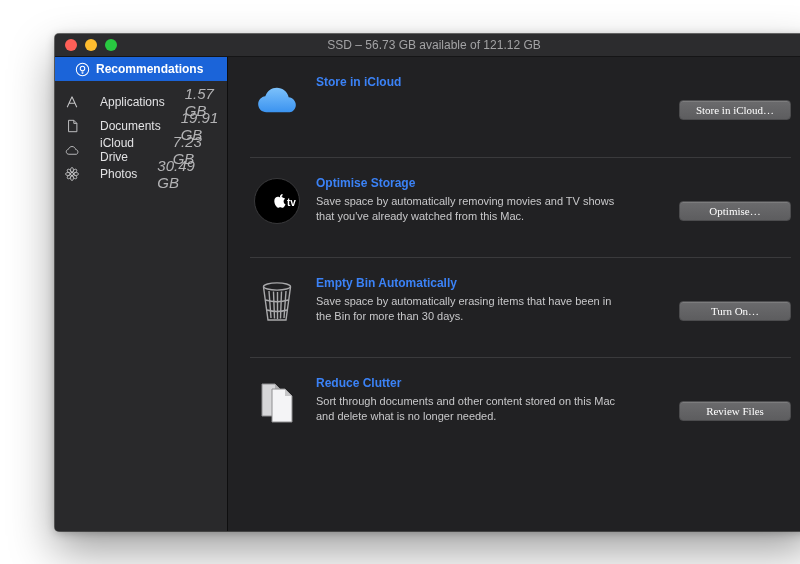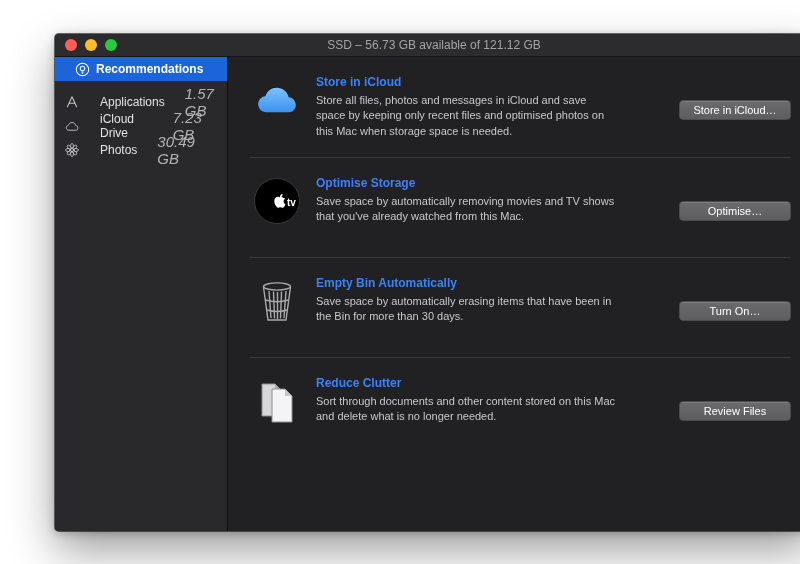--- a/index.html
+++ b/index.html
@@ -18,21 +18,21 @@
   .side-item{height:24px;display:flex;align-items:center;padding:0 10px 0 9px;color:#e2e2e4;font-size:12px;gap:20px;}
   .sicon{width:16px;height:16px;display:inline-flex;align-items:center;justify-content:center;flex-shrink:0;}
   .ssize{margin-left:auto;color:#b3b3b5;font-size:15px;font-style:italic;}
   .content{flex:1;background:#212123;padding:0 22px;}
   .rec-row{min-height:100px;box-sizing:border-box;display:flex;align-items:flex-start;padding-top:18px;}
   .rec-row + .rec-row{border-top:1px solid #3a3a3c;}
   .rec-icon{width:46px;height:46px;margin:2px 16px 0 4px;flex-shrink:0;display:flex;align-items:center;justify-content:center;}
   .rec-text{width:300px;margin-right:auto;}
   .rec-title{color:#3b82f6;font-size:12px;font-weight:bold;margin-bottom:4px;}
   .rec-desc{color:#c8c8ca;font-size:11px;line-height:1.4;}
-  .rec-btn{width:112px;height:20px;margin-top:25px;flex-shrink:0;border:1px solid #4c4c4e;border-radius:4px;background:linear-gradient(#6b6b6d,#5d5d5f);color:#ffffff;font-size:11px;font-family:Liberation Sans, sans-serif;box-shadow:inset 0 1px 0 rgba(255,255,255,.12);}
+  .rec-btn{width:112px;height:20px;margin-top:25px;flex-shrink:0;border:1px solid #4c4c4e;border-radius:4px;background:linear-gradient(#6b6b6d,#5d5d5f);color:#ffffff;font-size:11px;font-family:Liberation Serif, serif;box-shadow:inset 0 1px 0 rgba(255,255,255,.12);}
   .atv-circle{width:44px;height:44px;border-radius:50%;background:#000;border:1px solid #39393b;display:flex;align-items:center;justify-content:flex-end;}
   svg{display:block;}
 </style>
 </head>
 <body>
 
 <div class="window">
 
   <div class="titlebar">
     <div class="traffic">
@@ -62,20 +62,30 @@
         <div class="side-item">
           <span class="sicon">
             <svg width="14" height="14" viewBox="0 0 16 16" fill="none" stroke="#c3c3c5" stroke-width="1.2">
               <path d="M8 2 L13.5 14 M8 2 L2.5 14 M4.6 9.4 h6.8"></path>
             </svg>
           </span>
           <span>Applications</span>
           <span class="ssize">1.57 GB</span>
         </div>
 
+        <div class="side-item">
+          <span class="sicon">
+            <svg width="13" height="14" viewBox="0 0 14 16" fill="none" stroke="#c3c3c5" stroke-width="1.1">
+              <path d="M2.5 1.5 h6 l3.5 3.5 v9.5 h-9.5 z"></path>
+              <path d="M8.5 1.5 v3.5 h3.5"></path>
+            </svg>
+          </span>
+          <span>Documents</span>
+          <span class="ssize">19.91 GB</span>
+        </div>
 
         <div class="side-item">
           <span class="sicon">
             <svg width="15" height="11" viewBox="0 0 18 12" fill="none" stroke="#c3c3c5" stroke-width="1.1">
               <path d="M13.8 10.5H4.6C2.9 10.5 1.5 9.2 1.5 7.5c0-1.5 1.1-2.7 2.6-3C4.7 2.6 6.4 1.2 8.4 1.2c2.2 0 4 1.6 4.4 3.6 1.5.1 2.7 1.3 2.7 2.8 0 1.6-1.1 2.9-1.7 2.9z"></path>
             </svg>
           </span>
           <span>iCloud Drive</span>
           <span class="ssize">7.23 GB</span>
         </div>
@@ -110,21 +120,20 @@
               <linearGradient id="cg" x1="0" y1="0" x2="0" y2="1">
                 <stop offset="0" stop-color="#7cc1fb"></stop>
                 <stop offset="1" stop-color="#3b93f0"></stop>
               </linearGradient>
             </defs>
             <path d="M37.5 30H12.8C7.9 30 4 26.2 4 21.5c0-4.3 3.3-7.9 7.6-8.4C13.4 7.5 18.2 4 23.8 4c6.2 0 11.4 4.3 12.6 10.1 4.3.5 7.6 4 7.6 8.2 0 4.2-3.4 7.7-6.5 7.7z" fill="url(#cg)"></path>
           </svg>
         </div>
         <div class="rec-text">
           <div class="rec-title">Store in iCloud</div>
-          <div class="rec-desc">Store all files, photos and messages in iCloud and save space by keeping only recent files and optimised photos on this Mac when storage space is needed.</div>
         </div>
         <button class="rec-btn">Store in iCloud…</button>
       </div>
 
       <div class="rec-row">
         <div class="rec-icon">
           <div class="atv-circle">
             <svg width="28" height="16" viewBox="0 0 28 16">
               <path d="M9.6 2.1c.5-.6 1.3-1.1 2-1.1.1.8-.2 1.6-.7 2.2-.5.6-1.3 1.1-2 1-.1-.7.2-1.5.7-2.1zm1.9 2.6c.7 0 1.9.2 2.6 1.1-.1.1-1.5.9-1.5 2.7 0 2.1 1.8 2.8 1.9 2.8 0 .1-.3 1-1 1.9-.5.8-1.1 1.6-2 1.6-.9 0-1.2-.5-2.2-.5s-1.3.5-2.2.5c-.9 0-1.5-.9-2.1-1.7-1-1.5-1.7-3.5-1.7-5.2 0-2.8 1.9-4.2 3.6-4.2.9 0 1.7.6 2.2.6.5 0 1.4-.6 2.4-.6z" fill="#ffffff"></path>
               <text x="16" y="12.5" fill="#ffffff" font-size="10" font-weight="bold" font-family="Liberation Sans, sans-serif">tv</text>

